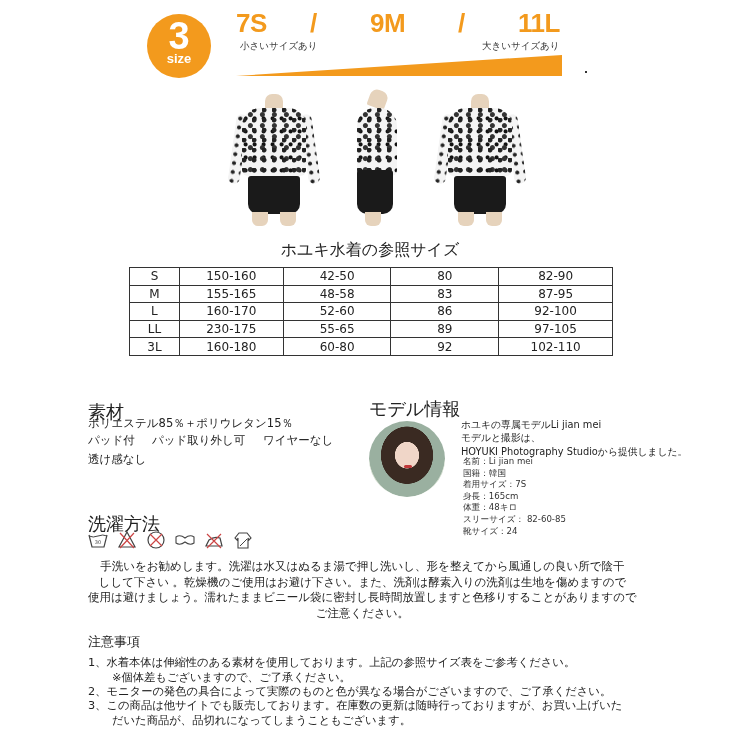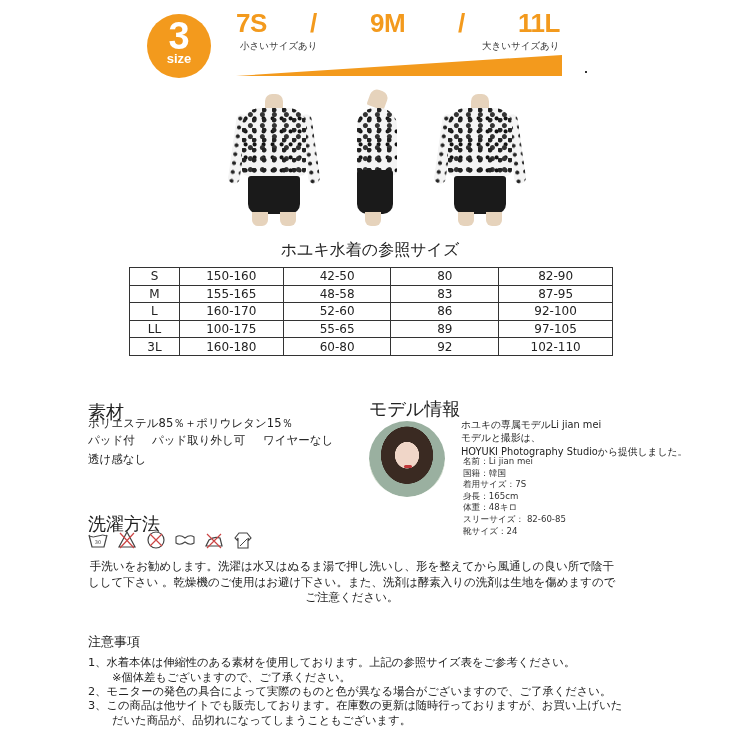--- a/index.html
+++ b/index.html
@@ -134,21 +134,21 @@
   </tr>
   <tr>
     <td>L</td>
     <td>160-170</td>
     <td>52-60</td>
     <td>86</td>
     <td>92-100</td>
   </tr>
   <tr>
     <td>LL</td>
-    <td>100-175</td>
+    <td>230-175</td>
     <td>55-65</td>
     <td>89</td>
     <td>97-105</td>
   </tr>
   <tr>
     <td>3L</td>
     <td>160-180</td>
     <td>60-80</td>
     <td>92</td>
     <td>102-110</td>
@@ -207,20 +207,21 @@
       <path d="M3 4 L17 18 M17 4 L3 18" stroke="#c44" stroke-width="1.2"></path>
     </svg>
   <svg class="ic" viewBox="0 0 20 20">
       <path d="M6 3 L14 3 L18 8 L16 10 L15 8 L15 18 L5 18 L5 8 L4 10 L2 8 Z" fill="none" stroke="#444" stroke-width="1.1"></path>
       <path d="M7 16 L14 9" stroke="#444"></path>
     </svg>
 </div>
 <div class="paragraph" style="top:559px">
   <div>手洗いをお勧めします。洗濯は水又はぬるま湯で押し洗いし、形を整えてから風通しの良い所で陰干</div>
   <div>しして下さい 。乾燥機のご使用はお避け下さい。また、洗剤は酵素入りの洗剤は生地を傷めますので</div>
+  <div>使用は避けましょう。濡れたままビニール袋に密封し長時間放置しますと色移りすることがありますので</div>
   <div>ご注意ください。</div>
 </div>
 
 <div class="notes-title">注意事項</div>
 <div class="note-line" style="top:655px">1、水着本体は伸縮性のある素材を使用しております。上記の参照サイズ表をご参考ください。</div>
 <div class="note-line indent" style="top:670px">※個体差もございますので、ご了承ください。</div>
 <div class="note-line" style="top:684px">2、モニターの発色の具合によって実際のものと色が異なる場合がございますので、ご了承ください。</div>
 <div class="note-line" style="top:698px">3、この商品は他サイトでも販売しております。在庫数の更新は随時行っておりますが、お買い上げいた</div>
 <div class="note-line indent" style="top:713px">だいた商品が、品切れになってしまうこともございます。</div>
 

